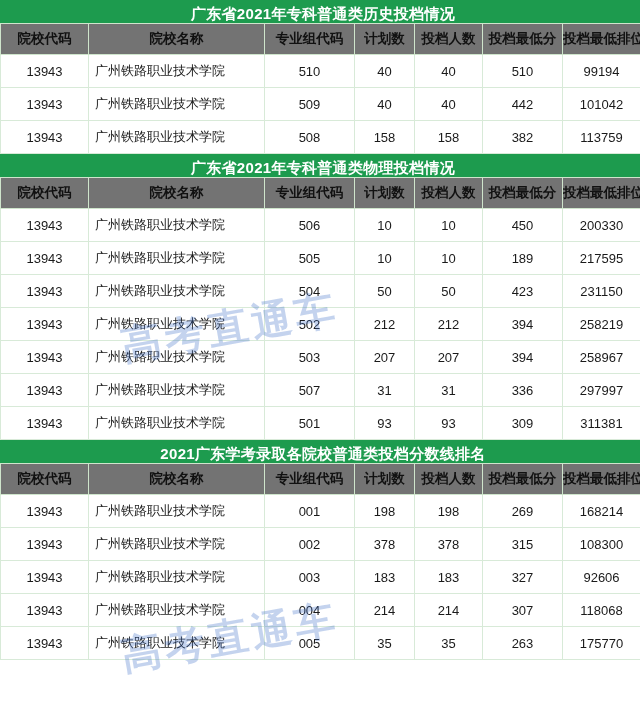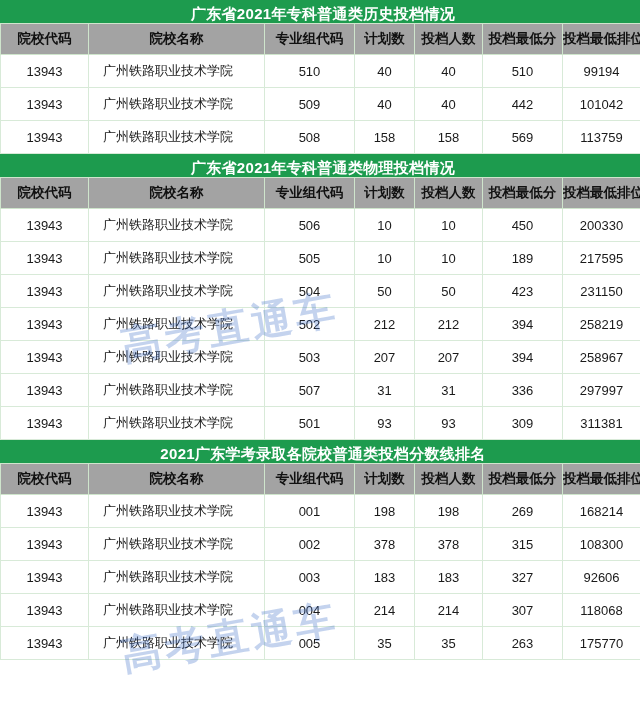--- a/index.html
+++ b/index.html
@@ -45,31 +45,31 @@
     font-size: 13px;
     text-align: center;
     height: 32px;
     padding: 0;
     color: #1a1a1a;
     background: #ffffff;
     overflow: hidden;
     white-space: nowrap;
   }
   thead th {
-    background: #a3a3a3;
+    background: #737373;
     font-weight: bold;
     font-size: 13.5px;
     height: 30px;
     border: 1px solid #cfe5cc;
     color: #111111;
     margin-left: 23px;
   }
   tbody td.name {
     text-align: left;
-    padding-left: 14px;
+    padding-left: 6px;
   }
   col.c0 { width: 88px; }
   col.c1 { width: 176px; }
   col.c2 { width: 90px; }
   col.c3 { width: 60px; }
   col.c4 { width: 68px; }
   col.c5 { width: 80px; }
   col.c6 { width: 78px; }
 
   .watermark {
@@ -133,21 +133,21 @@
               <td>40</td>
               <td>442</td>
               <td>101042</td>
             </tr>
             <tr>
               <td>13943</td>
               <td class="name">广州铁路职业技术学院</td>
               <td>508</td>
               <td>158</td>
               <td>158</td>
-              <td>569</td>
+              <td>382</td>
               <td>113759</td>
             </tr>
           </tbody>
         </table>
       </div>
       <div class="section">
         <div class="section-title">广东省2021年专科普通类物理投档情况</div>
         <table>
           <colgroup>
             <col class="c0">

